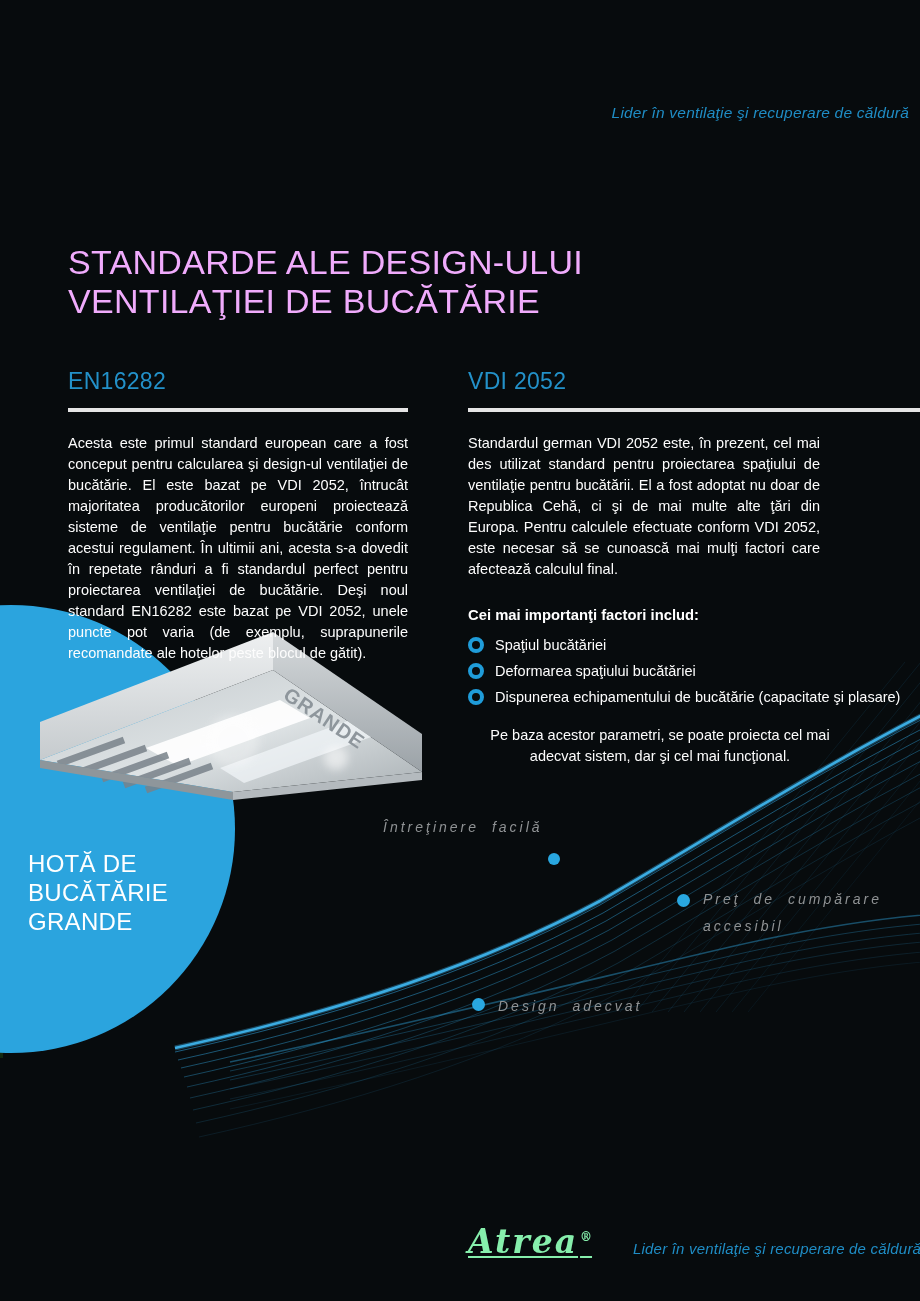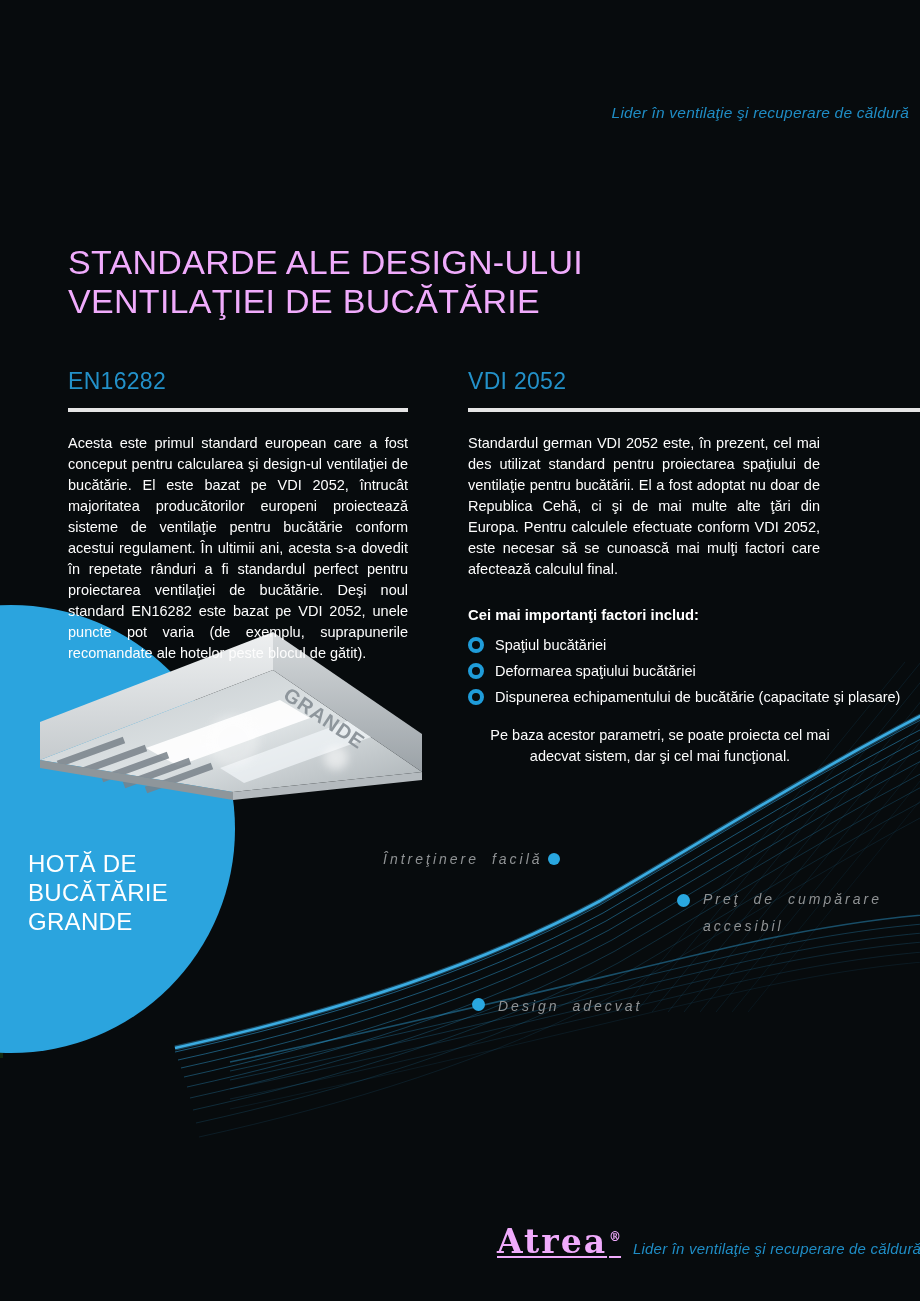--- a/index.html
+++ b/index.html
@@ -66,29 +66,29 @@
   .feature-dot{
     position:absolute;width:12px;height:12px;border-radius:50%;background:#29a7e0;z-index:4;
   }
   .dot-1{left:548px;top:853px;}
   .dot-2{left:677px;top:894px;width:13px;height:13px;}
   .dot-3{left:472px;top:998px;width:13px;height:13px;}
   .feature-label{
     position:absolute;z-index:4;font-style:italic;font-size:14px;color:#8f9294;
     letter-spacing:3px;word-spacing:6px;line-height:27px;
   }
-  .fl-1{left:383px;top:846px;}
+  .fl-1{left:383px;top:814px;}
   .fl-2{left:703px;top:886px;}
   .fl-3{left:498px;top:993px;}
   .feature-label span{display:block;}
   
   .footer-logo{
-    position:absolute;left:497px;top:1222px;z-index:6;
-    font-family:"DejaVu Serif",serif;font-weight:bold;
-    font-size:33px;color:#f0abfc;letter-spacing:2px;
+    position:absolute;left:468px;top:1222px;z-index:6;
+    font-family:"DejaVu Serif",serif;font-style:italic;font-weight:bold;
+    font-size:33px;color:#86efac;letter-spacing:2px;
     text-decoration:underline;text-decoration-thickness:2px;text-underline-offset:3px;
   }
   .footer-logo sup{font-size:12px;letter-spacing:0;margin-left:2px;}
   .footer-tagline{
     position:absolute;left:633px;top:1240px;z-index:6;
     font-style:italic;font-size:15px;color:#1f8dc5;letter-spacing:.2px;
   }
   .page-number{
     position:absolute;right:18px;top:1266px;z-index:6;
     font-size:16px;color:#9aa0a3;

